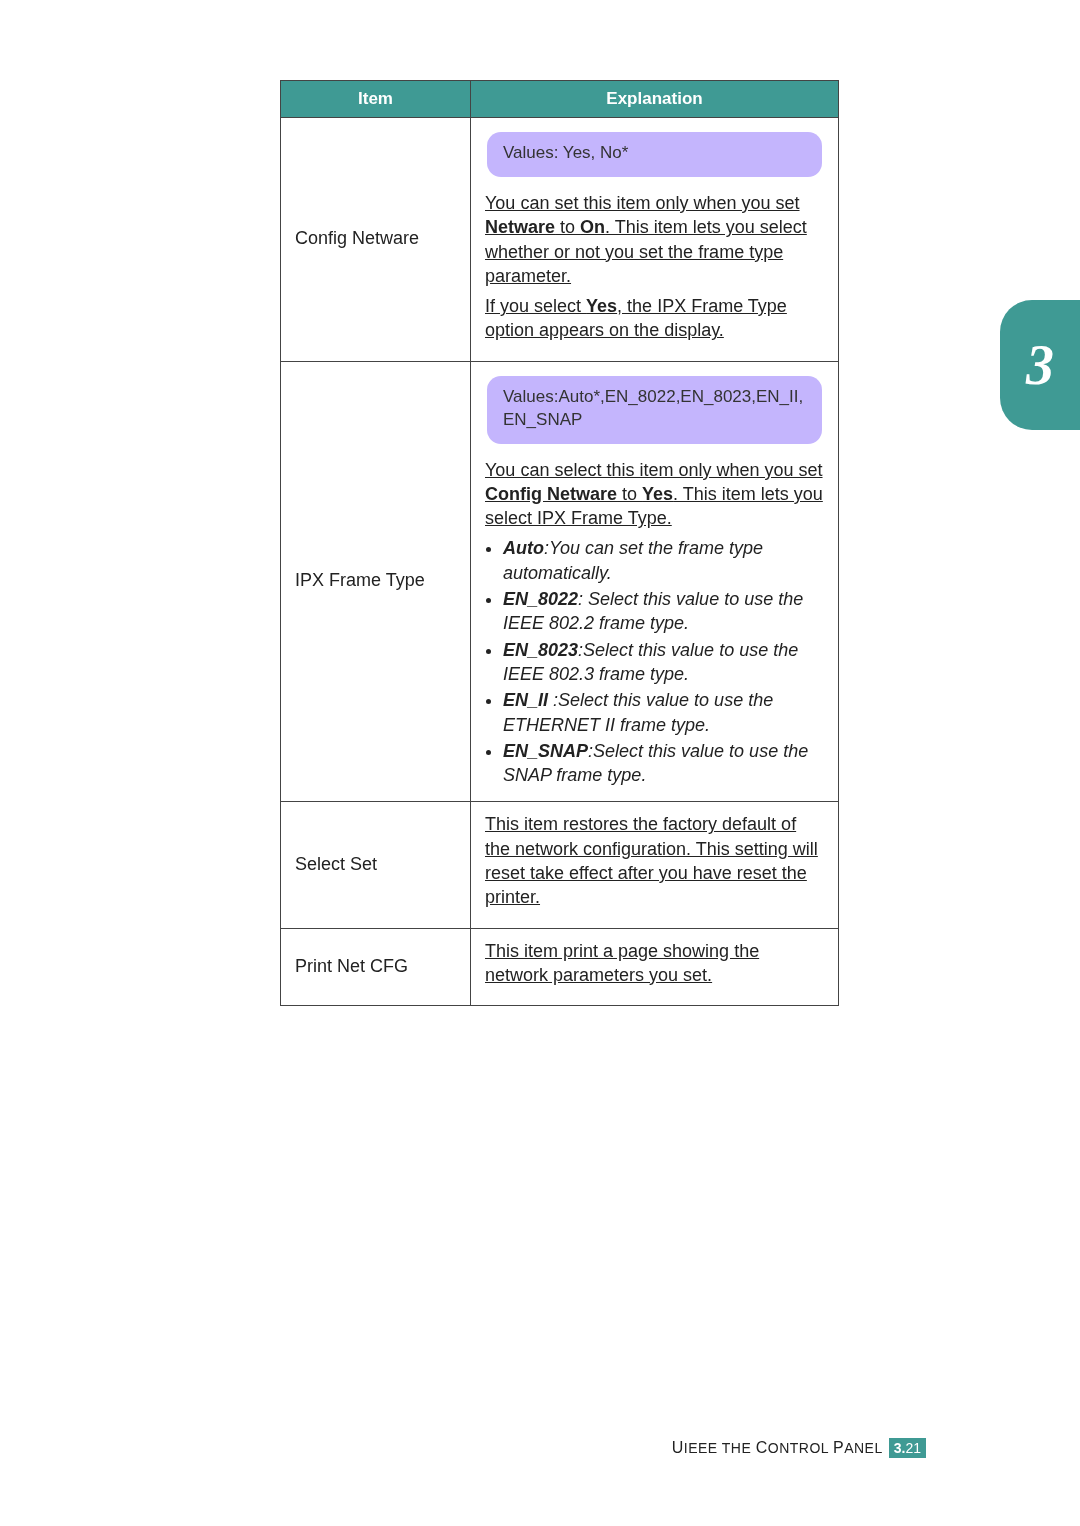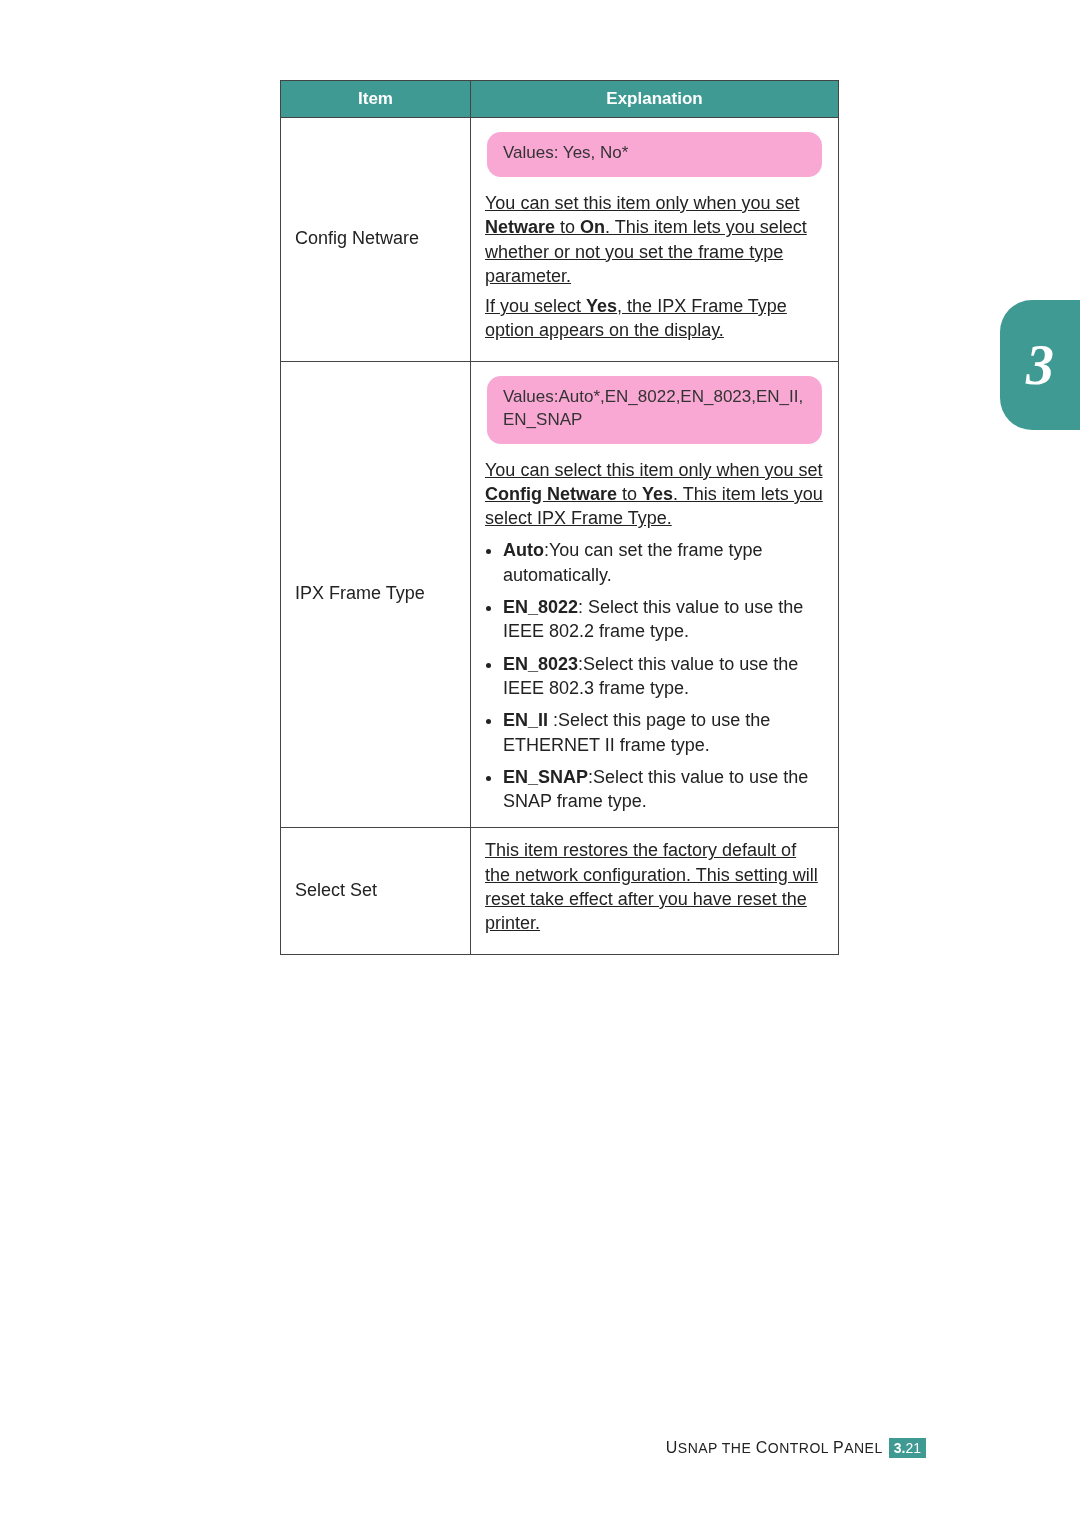--- a/index.html
+++ b/index.html
@@ -62,31 +62,31 @@
     line-height: 1.35;
     color: #222;
     vertical-align: middle;
     padding: 10px 14px 12px 14px;
   }
   table.main td.item {
     vertical-align: middle;
     font-size: 18px;
   }
   .value-pill {
-    background: #f9a8d4;
+    background: #c4b5fd;
     border-radius: 14px;
     padding: 10px 16px 12px 16px;
     margin: 4px 2px 14px 2px;
     font-size: 17px;
     color: #333;
     line-height: 1.35;
   }
   .expl p { margin: 0 0 6px 0; text-decoration: underline; }
   .expl ul { margin: 4px 0 0 0; padding-left: 18px; }
-  .expl li { margin: 8px 0 2px 0; }
+  .expl li { margin: 0 0 2px 0; font-style: italic; }
   .footer {
     position: absolute;
     right: 154px;
     bottom: 68px;
     font-size: 14px;
     color: #222;
     display: flex;
     align-items: center;
     gap: 6px;
   }
@@ -145,40 +145,46 @@
         <td class="item">IPX Frame Type</td>
         <td class="expl">
           <div class="value-pill">Values:Auto*,EN_8022,EN_8023,EN_II, EN_SNAP</div>
           <p>
             <span>You can select this item only when you set </span><b>Config Netware</b><span> to </span><b>Yes</b><span>. This item lets you select IPX Frame Type.</span>
           </p>
           <ul>
             <li><b>Auto</b><span>:You can set the frame type automatically.</span></li>
             <li><b>EN_8022</b><span>: Select this value to use the IEEE 802.2 frame type.</span></li>
             <li><b>EN_8023</b><span>:Select this value to use the IEEE 802.3 frame type.</span></li>
-            <li><b>EN_II</b><span> :Select this page to use the ETHERNET II frame type.</span></li>
+            <li><b>EN_II</b><span> :Select this value to use the ETHERNET II frame type.</span></li>
             <li><b>EN_SNAP</b><span>:Select this value to use the SNAP frame type.</span></li>
           </ul>
         </td>
       </tr>
 
 
       <tr>
         <td class="item">Select Set</td>
         <td class="expl">
           <p>This item restores the factory default of the network configuration. This setting will reset take effect after you have reset the printer.</p>
         </td>
       </tr>
 
+      <tr>
+        <td class="item">Print Net CFG</td>
+        <td class="expl">
+          <p>This item print a page showing the network parameters you set.</p>
+        </td>
+      </tr>
 
     </tbody>
   </table>
 
   <div class="footer">
     <span class="smallcaps">
-      <span style="font-size:16px">U</span><span>SNAP THE </span><span style="font-size:16px">C</span><span>ONTROL </span><span style="font-size:16px">P</span><span>ANEL</span>
+      <span style="font-size:16px">U</span><span>IEEE THE </span><span style="font-size:16px">C</span><span>ONTROL </span><span style="font-size:16px">P</span><span>ANEL</span>
     </span>
     <span class="pagebox">
       <span>3.</span><span class="minor">21</span>
     </span>
   </div>
 
 </div>
 
 </body></html>

